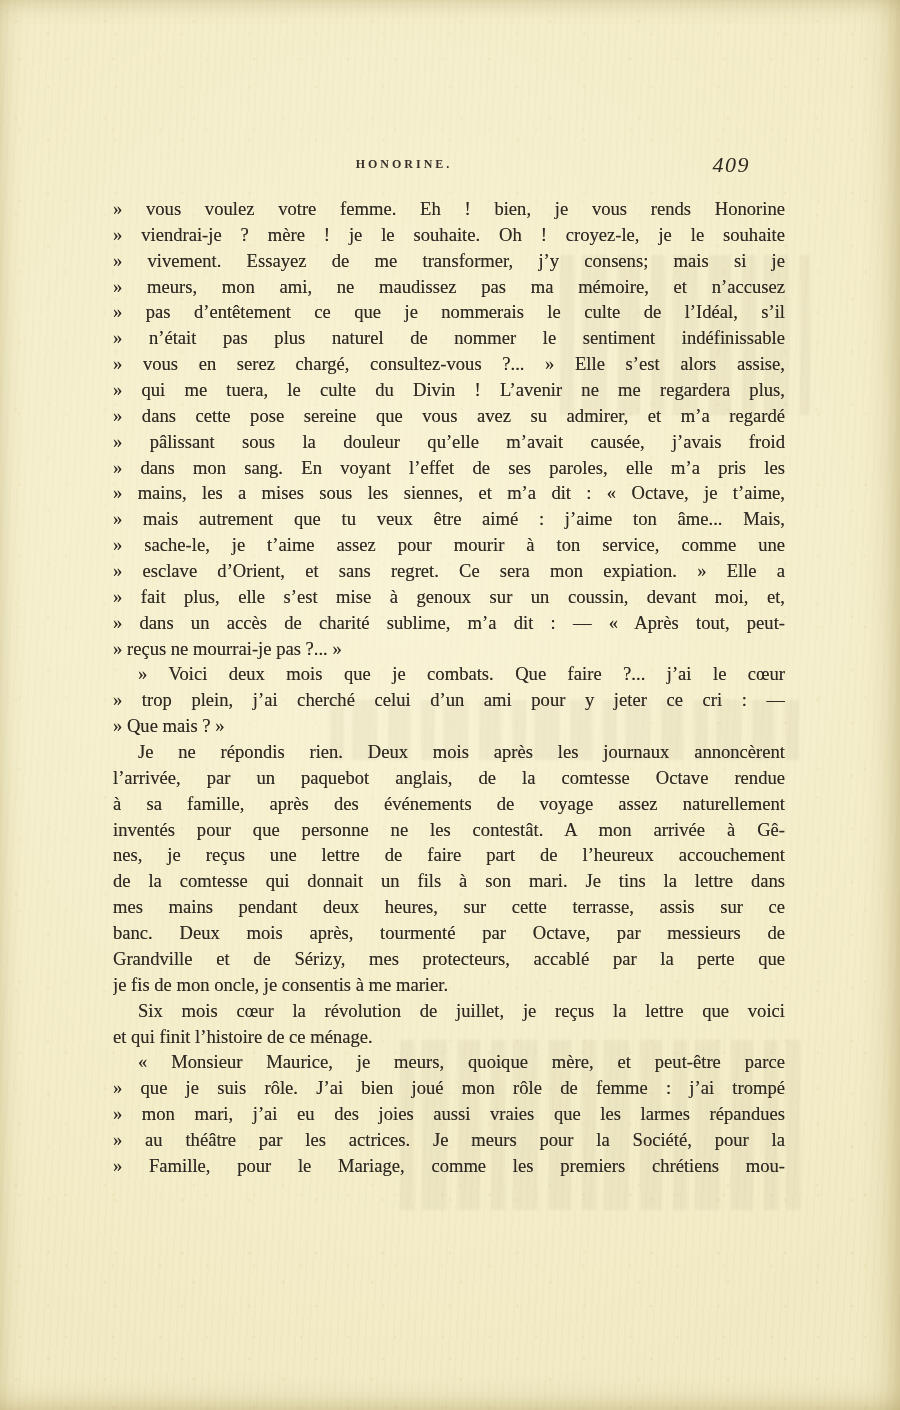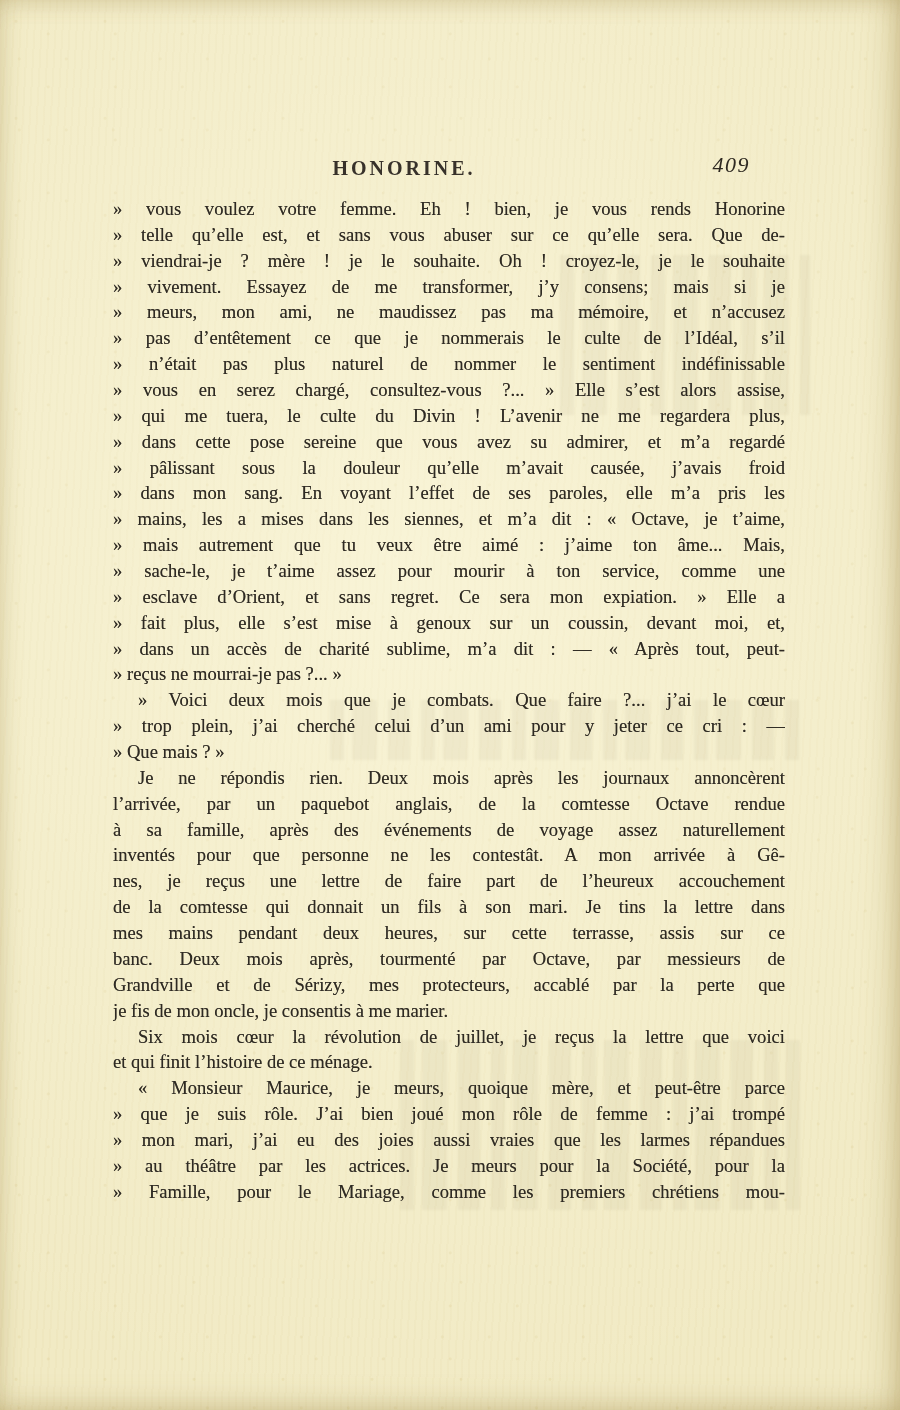--- a/index.html
+++ b/index.html
@@ -33,21 +33,21 @@
   }
   .running-header{
     position:relative;
     height:41px;
   }
   .page-title{
     position:absolute;
     left:0;right:90px;top:2px;
     text-align:center;
     font-weight:bold;
-    font-size:20px;
+    font-size:12px;
     letter-spacing:3px;
     color:#37312a;
   }
   .page-number{
     position:absolute;
     right:35px;top:-3px;
     font-size:22px;
     letter-spacing:1.5px;
     color:#2e2921;
     font-style:italic;
@@ -94,32 +94,31 @@
 
   <div class="text-block">
 
     <div class="running-header">
       <div class="page-title">HONORINE.</div>
       <div class="page-number">409</div>
     </div>
 
     <div class="body-text">
       <div class="line">» vous voulez votre femme. Eh ! bien, je vous rends Honorine</div>
-      <div class="line">» telle qu’elle est, et sans vous abuser sur ce qu’elle sera. Que de-</div>
       <div class="line">» viendrai-je ? mère ! je le souhaite. Oh ! croyez-le, je le souhaite</div>
       <div class="line">» vivement. Essayez de me transformer, j’y consens; mais si je</div>
       <div class="line">» meurs, mon ami, ne maudissez pas ma mémoire, et n’accusez</div>
       <div class="line">» pas d’entêtement ce que je nommerais le culte de l’Idéal, s’il</div>
       <div class="line">» n’était pas plus naturel de nommer le sentiment indéfinissable</div>
       <div class="line">» vous en serez chargé, consultez-vous ?... » Elle s’est alors assise,</div>
       <div class="line">» qui me tuera, le culte du Divin ! L’avenir ne me regardera plus,</div>
       <div class="line">» dans cette pose sereine que vous avez su admirer, et m’a regardé</div>
       <div class="line">» pâlissant sous la douleur qu’elle m’avait causée, j’avais froid</div>
       <div class="line">» dans mon sang. En voyant l’effet de ses paroles, elle m’a pris les</div>
-      <div class="line">» mains, les a mises dans les siennes, et m’a dit : « Octave, je t’aime,</div>
+      <div class="line">» mains, les a mises sous les siennes, et m’a dit : « Octave, je t’aime,</div>
       <div class="line">» mais autrement que tu veux être aimé : j’aime ton âme... Mais,</div>
       <div class="line">» sache-le, je t’aime assez pour mourir à ton service, comme une</div>
       <div class="line">» esclave d’Orient, et sans regret. Ce sera mon expiation. » Elle a</div>
       <div class="line">» fait plus, elle s’est mise à genoux sur un coussin, devant moi, et,</div>
       <div class="line">» dans un accès de charité sublime, m’a dit : — « Après tout, peut-</div>
       <div class="line end">» reçus ne mourrai-je pas ?... »</div>
       <div class="line indent">» Voici deux mois que je combats. Que faire ?... j’ai le cœur</div>
       <div class="line">» trop plein, j’ai cherché celui d’un ami pour y jeter ce cri : —</div>
       <div class="line end">» Que mais ? »</div>
       <div class="line indent">Je ne répondis rien. Deux mois après les journaux annoncèrent</div>

